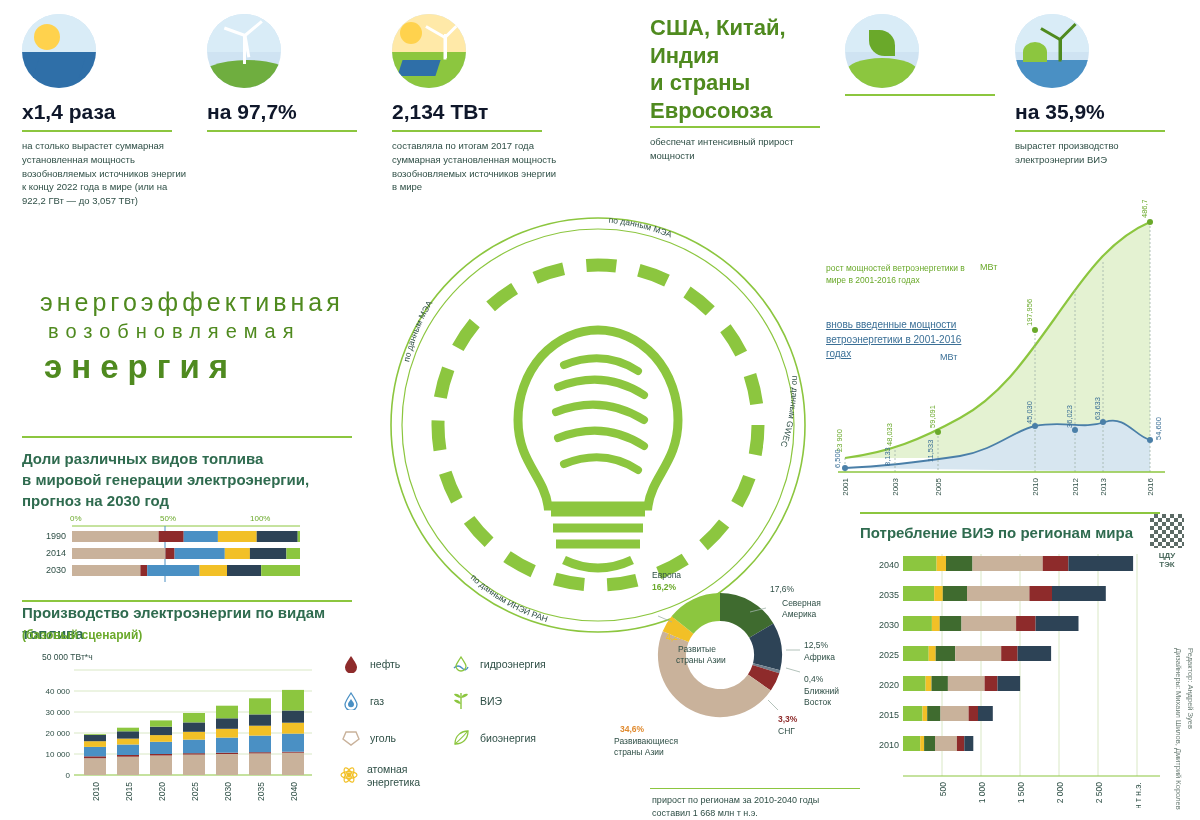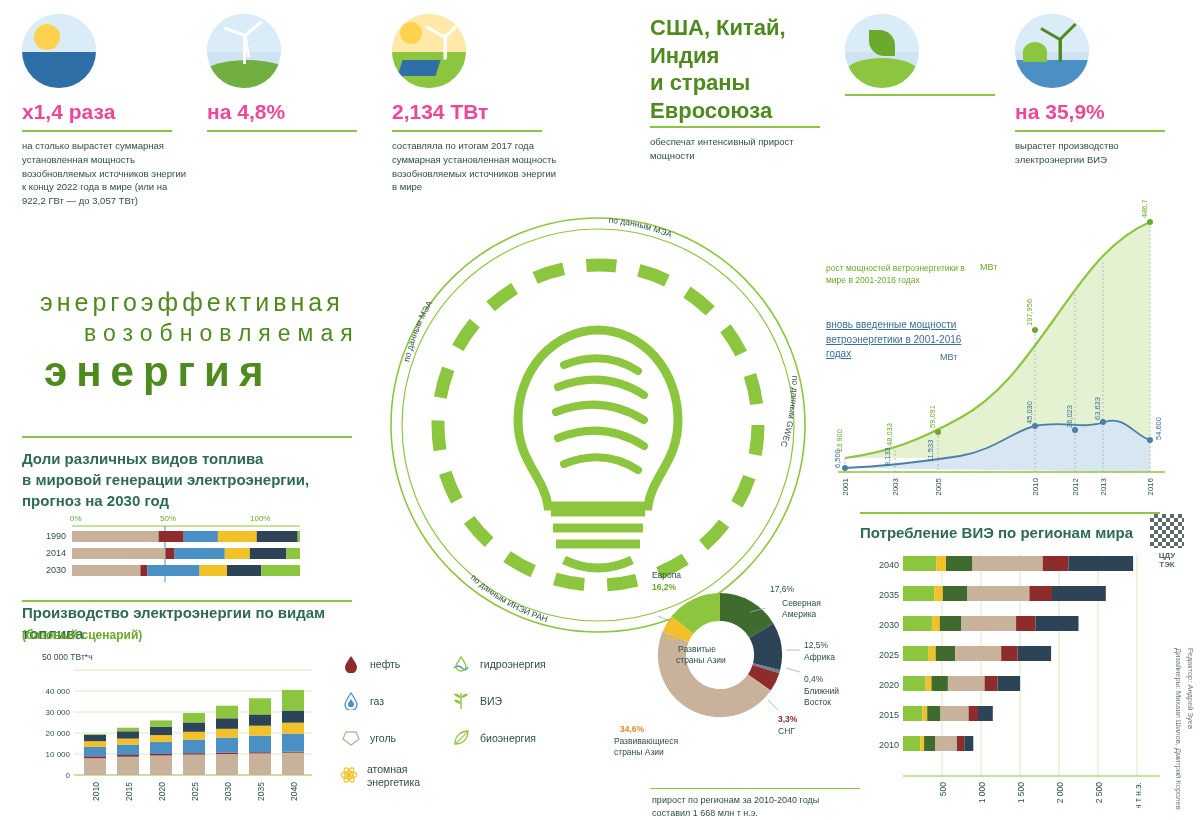--- a/index.html
+++ b/index.html
@@ -19,34 +19,34 @@
     background:#cfe3f2;
   }
   .stat .circ .sky { position:absolute; left:0; right:0; top:0; height:52%; background:#d9ecf7; }
   .stat .circ .ground { position:absolute; left:0; right:0; bottom:0; height:48%; background:#8cc63f; }
   .stat .circ .sun { position:absolute; width:26px;height:26px;border-radius:50%;background:#ffd24d; left:12px; top:10px;}
   .stat .circ .panel { position:absolute; width:46px; height:20px; background:#2f6fa8; left:14px; bottom:10px; transform:skewX(-18deg); }
   .stat .circ .hill { position:absolute; width:100px;height:40px;border-radius:50%;background:#6fae3f; left:-10px;bottom:-12px;}
   .stat .circ .turbine { position:absolute; width:3px; height:30px; background:#fff; left:36px; bottom:24px;}
   .stat .circ .blade { position:absolute; width:22px;height:3px;background:#fff; left:38px; top:20px; transform-origin:0 50%; }
   .stat .big {
-    font-size:21px; font-weight:bold; color:#ec4899; margin-top:12px; line-height:1.15;
+    font-size:21px; font-weight:bold; color:#0f172a; margin-top:12px; line-height:1.15;
   }
   .stat .rule { height:2px; background:#8cc63f; margin:6px 0 7px 0; width:150px; }
   .stat .desc { font-size:9.5px; line-height:1.45; color:#2f4f46; }
 
   .headline {
     position:absolute; font-size:22px; font-weight:bold; color:#4f8a1f; line-height:1.25;
   }
 
   
   .title1, .title2, .title3 { position:absolute; color:#4f8a1f; font-weight:normal; }
   .title1 { font-size:25px; letter-spacing:4px; }
-  .title2 { font-size:23px; letter-spacing:7px;margin-left:36px; }
-  .title3 { font-size:42px; letter-spacing:9px; font-weight:bold; }
+  .title2 { font-size:20px; letter-spacing:7px; }
+  .title3 { font-size:33px; letter-spacing:9px; font-weight:bold; }
 
   
   .sec-title { position:absolute; font-size:15px; font-weight:bold; color:#2f6b4f; line-height:1.4; }
   .sec-sub { font-size:12px; color:#6aa92a; font-weight:bold; }
   .hline { position:absolute; height:2px; background:#8cc63f; }
 
   
   .legend-item { display:flex; align-items:center; gap:8px; margin-bottom:13px; font-size:10.5px; color:#2f4f46;}
   .legend-ico { width:22px; height:24px; display:flex; align-items:center; justify-content:center; }
 
@@ -81,21 +81,21 @@
 
 <div class="stat" style="left:207px; top:14px;">
   <div class="circ">
     <div class="sky"></div>
       <div class="hill"></div>
     <div class="turbine"></div>
     <div class="blade" style="transform:rotate(-40deg)"></div>
     <div class="blade" style="transform:rotate(80deg)"></div>
     <div class="blade" style="transform:rotate(200deg)"></div>
   </div>
-  <div class="big">на 4,8%</div>
+  <div class="big">на 97,7%</div>
   <div class="rule"></div>
 </div>
 
 <div class="stat" style="left:392px; top:14px;">
   <div class="circ">
     <div class="sky" style="background:#ffe9a8"></div>
       <div class="ground"></div>
     <div class="sun" style="left:8px;top:8px;width:22px;height:22px;"></div>
     <div class="panel" style="background:#2f6fa8;width:38px;height:16px;left:8px;bottom:12px"></div>
     <div class="turbine" style="left:52px;bottom:30px;height:24px;"></div>

